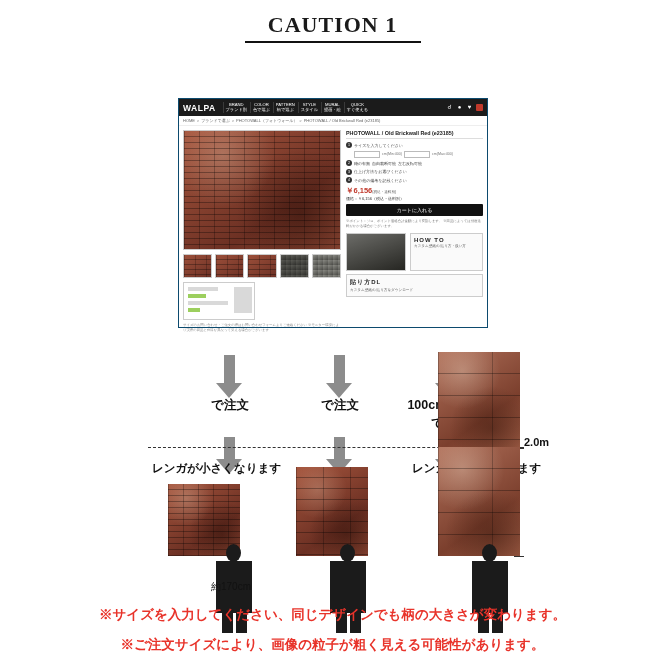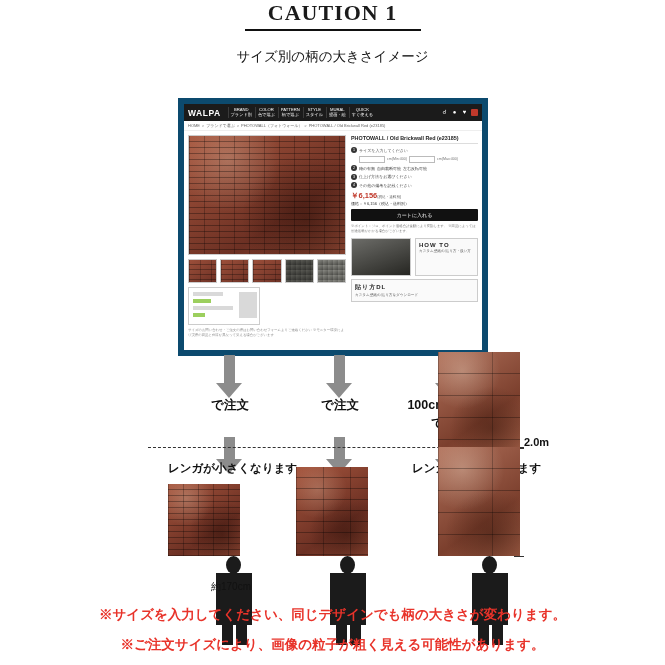--- a/index.html
+++ b/index.html
@@ -12,43 +12,44 @@
     position: relative;
     overflow: hidden;
   }
 
   
   .title {
     text-align: center;
     font-size: 22px;
     font-weight: bold;
     letter-spacing: 1px;
+    padding-top: 12px;
     font-family: "Liberation Serif", serif;
   }
   .title-underline {
     width: 176px; height: 2px; background: #111;
     margin: 3px auto 0;
   }
 
   
   .lead {
     text-align: center;
     font-size: 13.5px;
     line-height: 1.75;
     margin-top: 14px;
     color: #111;
   }
 
   
   .browser {
     position: absolute;
     left: 178px; top: 98px;
-    width: 310px; height: 258px;
+    width: 310px; height: 230px;
     background: #fff;
-    border: 6px solid #0c4a6e;
+    border: 1px solid #0c4a6e;
   }
   .wbar {
     height: 17px; background: #1b1b1b; display: flex; align-items: center;
     padding: 0 4px;
   }
   .wlogo { color: #fff; font-size: 8.5px; font-weight: bold; letter-spacing: .5px; }
   .wnav { display: flex; gap: 1px; margin-left: 7px; flex: 1; }
   .wnav span {
     color: #fff; font-size: 4.2px; line-height: 1.15;
     background: #1b1b1b; padding: 1px 2px; text-align: center;
@@ -213,21 +214,20 @@
     color: #e8332a; font-size: 13.5px; font-weight: bold;
   }
 </style>
 </head>
 <body>
 
 <div class="title">CAUTION 1</div>
 <div class="title-underline"></div>
 
 <div class="lead">
-  <div>サイズ別の柄の大きさイメージ</div>
 </div>
 
 <div class="browser">
 
   <div class="wbar">
     <div class="wlogo">WALPA</div>
     <div class="wnav">
       <span>BRAND
 ブランド別</span>
       <span>COLOR
@@ -368,21 +368,21 @@
   <div class="arrow-shaft" style="left:443px; top:437px; width:11px; height:24px;"></div>
   <div class="arrow-head" style="left:435px; top:459px;"></div>
 </div>
 
 <div class="brick-top-c brick-c"></div>
 
 <div class="dashline"></div>
 <div class="hscale">2.0m</div>
 <div class="vbar"></div>
 
-<div class="res-cap" style="left:168px; top:461px;">レンガが小さくなります</div>
+<div class="res-cap" style="left:152px; top:461px;">レンガが小さくなります</div>
 <div class="res-cap" style="left:412px; top:461px;">レンガが大きくなります</div>
 
 <div class="panel brick-a" style="left:168px; top:484px; width:72px; height:72px;"></div>
 
 <div class="panel brick-b" style="left:296px; top:467px; width:72px; height:89px;"></div>
 
 <div class="panel brick-c" style="left:438px; top:447px; width:82px; height:109px;"></div>
 
 <div class="person">
   <div class="p-head" style="left:226px; top:487px; width:15px; height:18px;"></div>

